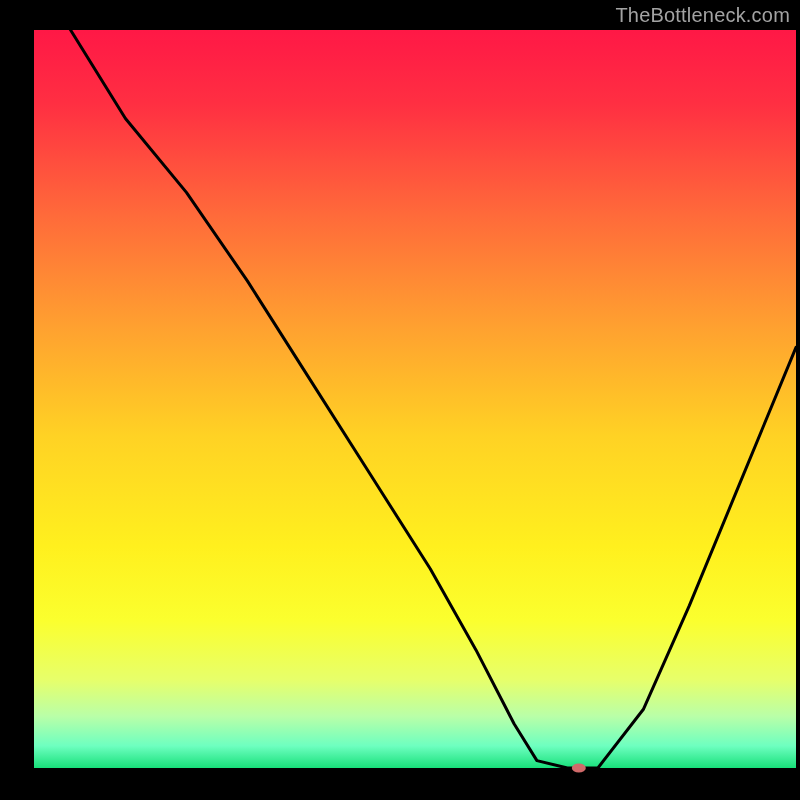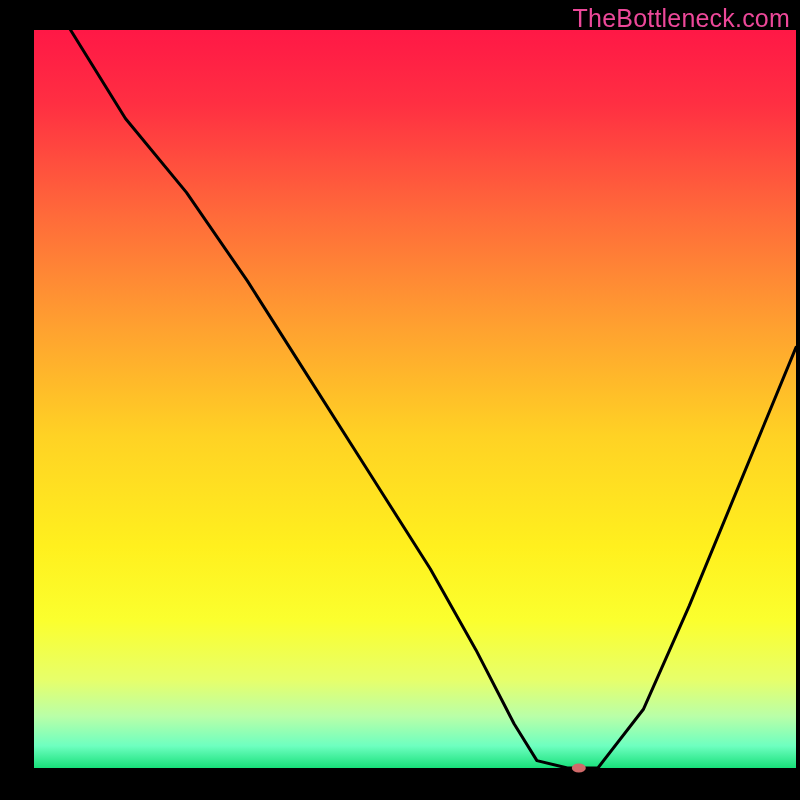--- a/index.html
+++ b/index.html
@@ -12,23 +12,23 @@
   }
   .container {
     position: relative;
     width: 800px;
     height: 800px;
   }
   .watermark {
     position: absolute;
     top: 4px;
     right: 10px;
-    color: #ec4899;
+    color: #a3a3a3;
     font-family: Arial, Helvetica, sans-serif;
-    font-size: 25px;
+    font-size: 20px;
     letter-spacing: 0.2px;
   }
   svg {
     display: block;
   }
 </style>
 </head>
 <body>
 <div class="container">
   <div class="watermark">TheBottleneck.com</div>

